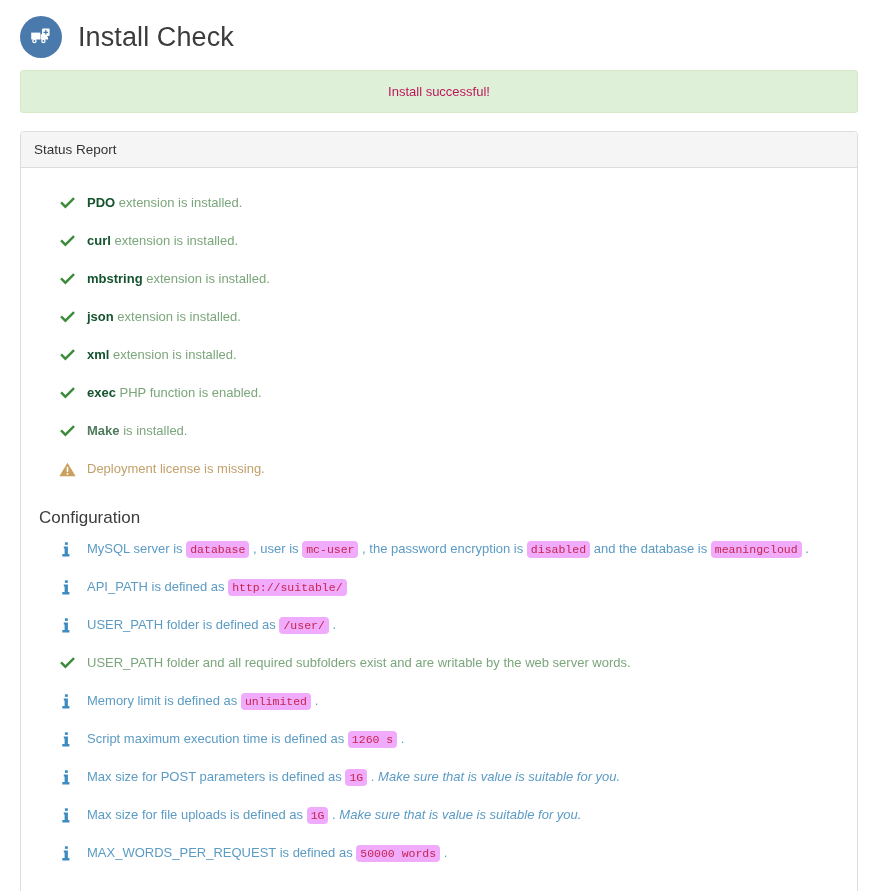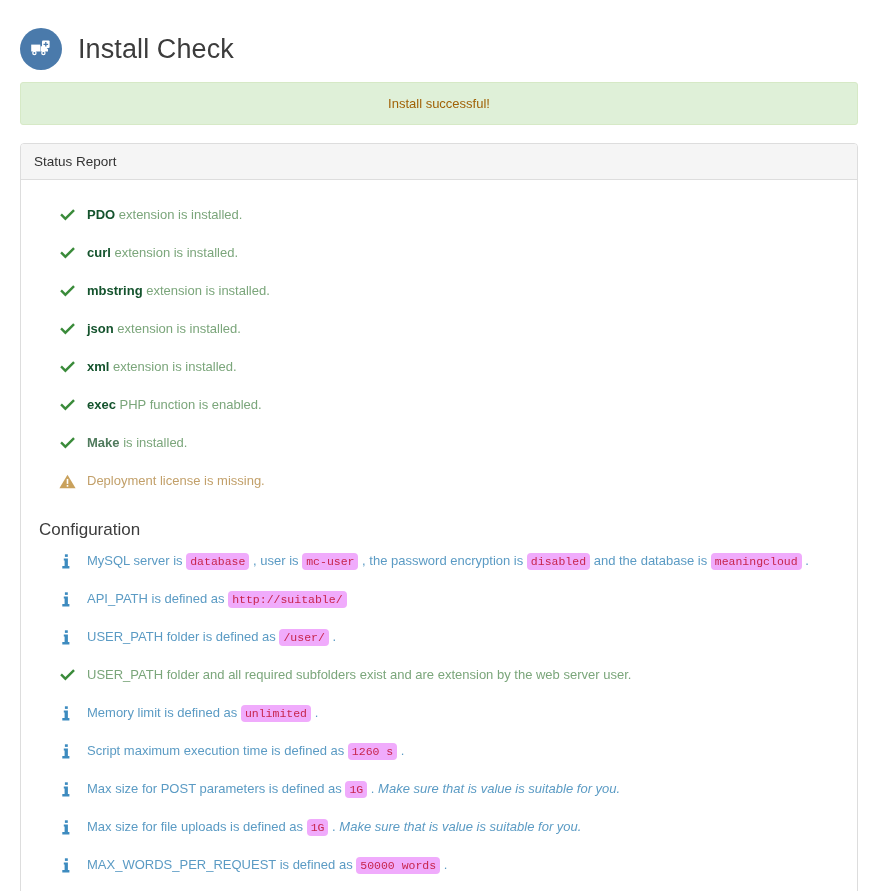--- a/index.html
+++ b/index.html
@@ -12,21 +12,21 @@
     height: 891px;
     font-family: "Liberation Sans", sans-serif;
     color: #333333;
     -webkit-font-smoothing: antialiased;
   }
   .page {
     position: relative;
     width: 878px;
     height: 891px;
     box-sizing: border-box;
-    padding: 12px 20px;
+    padding: 0 20px;
   }
 
   
   .app-header {
     display: flex;
     align-items: center;
     height: 62px;
     padding-top: 12px;
     box-sizing: border-box;
   }
@@ -49,21 +49,21 @@
     letter-spacing: 0.1px;
     line-height: 1;
   }
 
   
   .alert-success {
     margin-top: 8px;
     background: #dff0d8;
     border: 1px solid #d6e9c6;
     border-radius: 3px;
-    color: #a16207;
+    color: #be185d;
     text-align: center;
     font-size: 13px;
     padding: 13px 10px;
     box-sizing: border-box;
   }
 
   
   .panel {
     margin-top: 18px;
     border: 1px solid #dddddd;
@@ -262,21 +262,21 @@
               </svg>
             </span>
             <span class="item-text txt-info">USER_PATH folder is defined as <code>/user/</code> .</span>
           </li>
           <li class="check-item">
             <span class="check-icon">
               <svg width="17" height="15" viewBox="0 0 17 15">
                 <path d="M1.2 7.3 L2.9 5.6 L6.4 9.1 L14.2 1.3 L15.9 3.0 L6.4 12.6 Z" fill="#3a8b3a"></path>
               </svg>
             </span>
-            <span class="item-text txt-ok">USER_PATH folder and all required subfolders exist and are extension by the web server user.</span>
+            <span class="item-text txt-ok">USER_PATH folder and all required subfolders exist and are writable by the web server words.</span>
           </li>
           <li class="check-item">
             <span class="check-icon">
               <svg width="17" height="15" viewBox="0 0 17 15">
                 <rect x="5.9" y="0.3" width="2.9" height="2.6" fill="#3d8bbf"></rect>
                 <path d="M4.8 4.4 H8.9 V12.0 H10.4 V14.4 H3.3 V12.0 H5.6 V6.6 H4.8 Z" fill="#3d8bbf"></path>
               </svg>
             </span>
             <span class="item-text txt-info">Memory limit is defined as <code>unlimited</code> .</span>
           </li>

